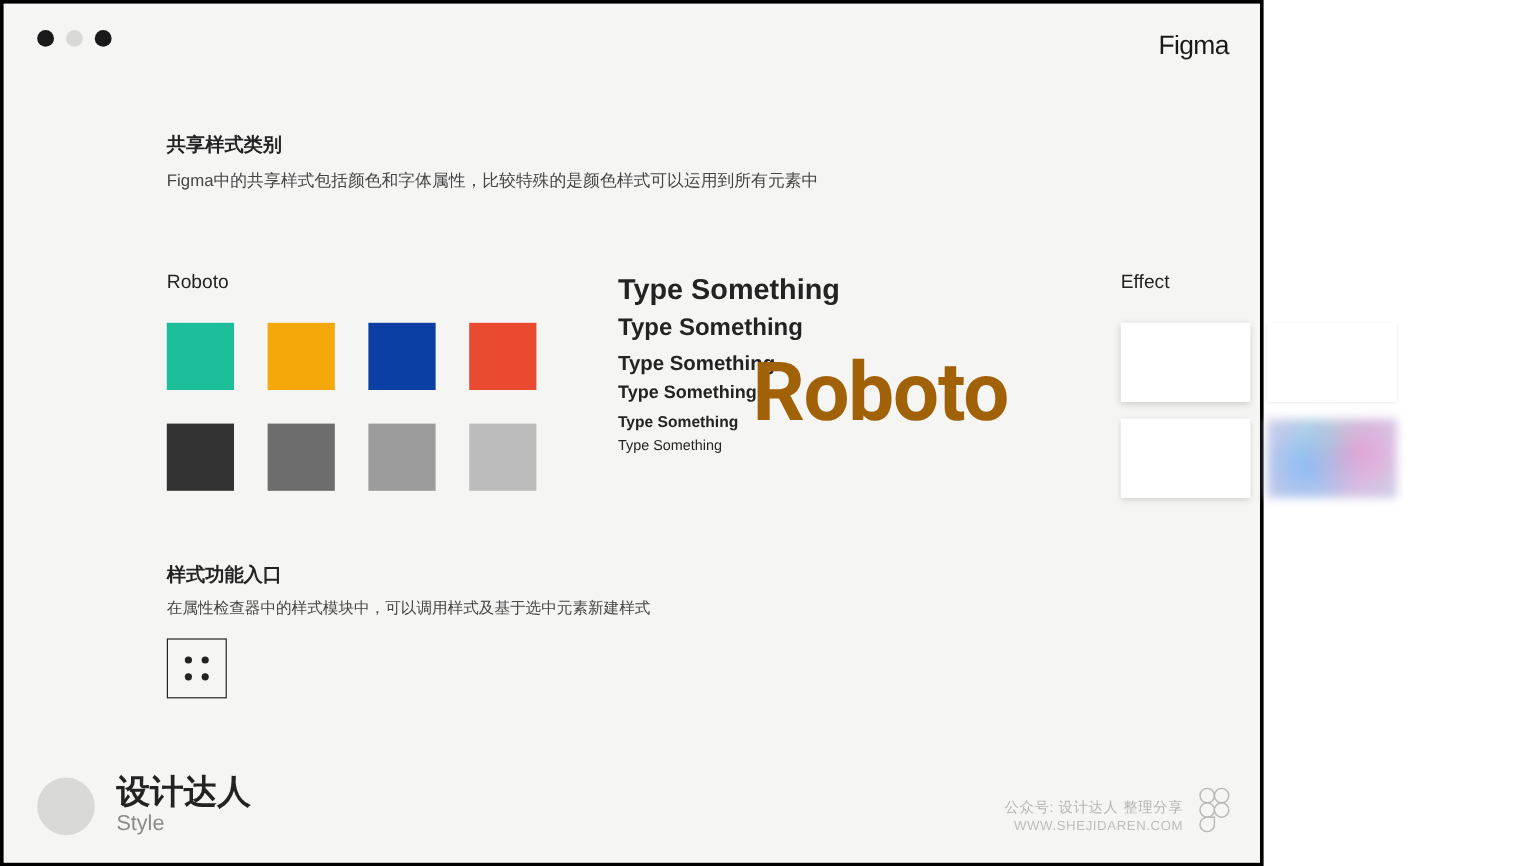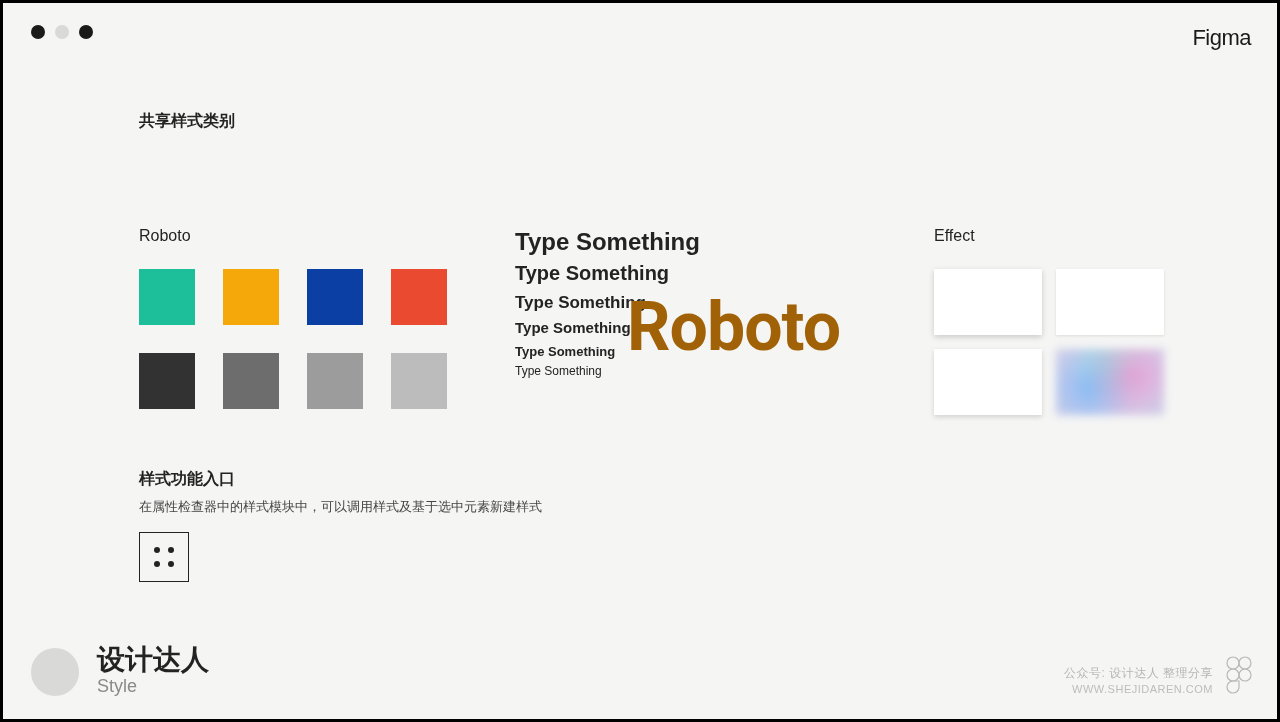--- a/index.html
+++ b/index.html
@@ -1,17 +1,17 @@
 <!DOCTYPE html>
 <html><head>
 <meta charset="utf-8">
 <style>
 * { margin: 0; padding: 0; box-sizing: border-box; }
 body { width: 1280px; height: 722px; background: #fff; font-family: -apple-system, "PingFang SC", "Helvetica Neue", Arial, sans-serif; overflow: hidden; }
-.page { position: relative; width: 1280px; height: 722px; border: 3px solid #000; background: #f5f5f4; padding-left: 24px; }
+.page { position: relative; width: 1053px; height: 722px; border: 3px solid #000; background: #f5f5f4; padding-left: 24px; }
 .topbar { position: absolute; top: 22px; left: 28px; display: flex; gap: 10px; align-items: center; }
 .topbar .dot { width: 14px; height: 14px; border-radius: 50%; background: #1a1a1a; }
 .topbar .dot.faded { background: #d9d9d7; }
 .brand { position: absolute; top: 22px; right: 26px; font-size: 22px; font-weight: 500; color: #1a1a1a; letter-spacing: -0.5px; }
 
 .content { position: absolute; left: 136px; top: 108px; right: 116px; }
 .h1 { font-size: 16px; font-weight: 600; color: #232323; margin-bottom: 10px; }
 .sub { font-size: 14px; color: #454545; }
 
 .cols { position: absolute; left: 136px; top: 224px; width: 1030px; }
@@ -70,20 +70,21 @@
 <div class="page">
   <div class="topbar">
     <div class="dot"></div>
     <div class="dot faded"></div>
     <div class="dot"></div>
   </div>
   <div class="brand">Figma</div>
 
   <div class="content">
     <div class="h1">共享样式类别</div>
+    <div class="sub">Figma中的共享样式包括颜色和字体属性，比较特殊的是颜色样式可以运用到所有元素中</div>
   </div>
 
   <div class="cols">
     <div class="color-col">
       <div class="col-title">Roboto</div>
       <div class="swatch-grid" id="swatch-grid">
           <div class="swatch" style="background: rgb(29, 191, 154);"></div>
           <div class="swatch" style="background: rgb(245, 168, 10);"></div>
           <div class="swatch" style="background: rgb(11, 63, 163);"></div>
           <div class="swatch" style="background: rgb(234, 74, 47);"></div>

